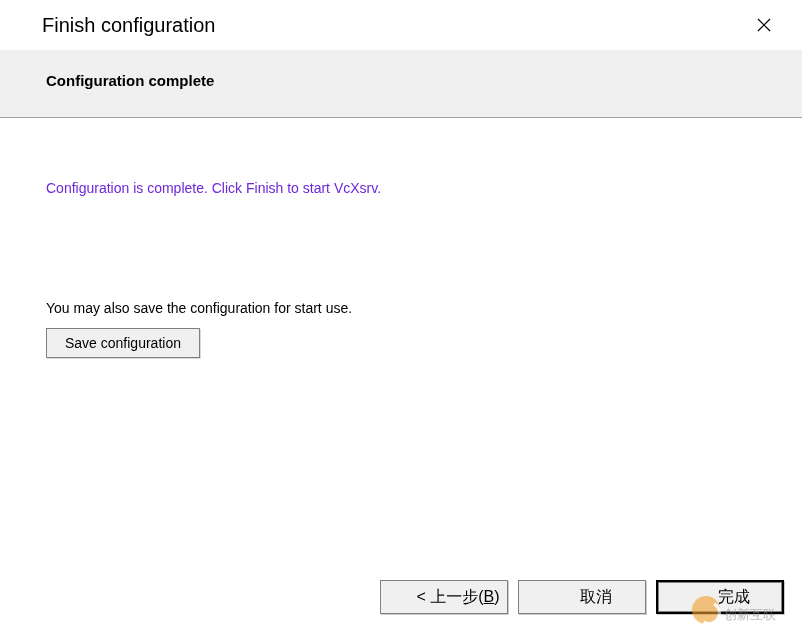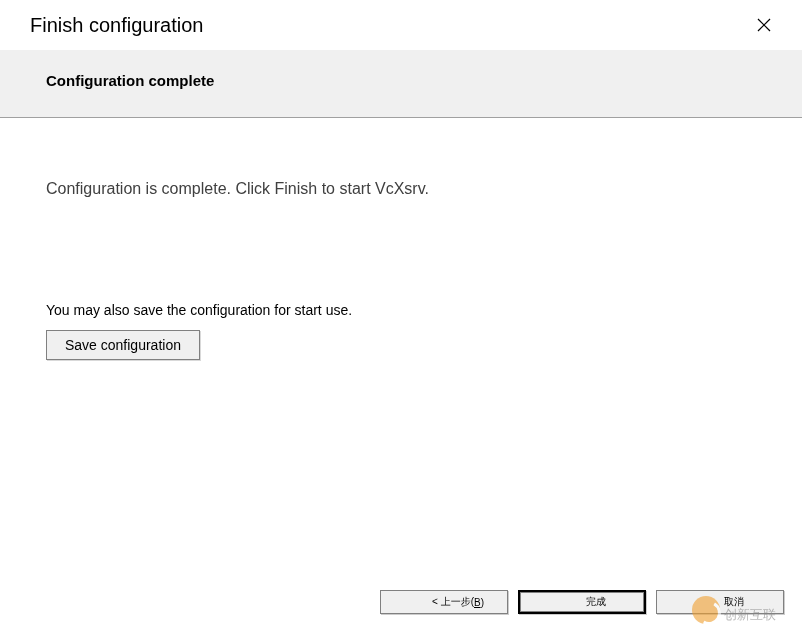--- a/index.html
+++ b/index.html
@@ -12,21 +12,21 @@
       background: #ffffff;
       width: 802px;
       height: 644px;
       overflow: hidden;
       position: relative;
     }
     .title-bar {
       display: flex;
       align-items: center;
       justify-content: space-between;
-      padding: 10px 18px 10px 30px;
+      padding: 10px 18px 10px 42px;
       background: #ffffff;
     }
     .title-text {
       font-size: 20px;
       font-weight: 400;
       color: #000;
     }
     .close-btn {
       width: 40px;
       height: 30px;
@@ -49,22 +49,22 @@
     .header-title {
       font-size: 15px;
       font-weight: 700;
       color: #000;
     }
     .content-section {
       padding: 62px 46px 20px 46px;
       background: #ffffff;
     }
     .body-text {
-      font-size: 16px;
-      color: #404040;
+      font-size: 14px;
+      color: #6d28d9;
       margin-bottom: 104px;
     }
     .save-text {
       font-size: 14px;
       color: #000;
       margin-bottom: 12px;
     }
     .save-btn {
       font-family: inherit;
       font-size: 14px;
@@ -77,23 +77,23 @@
     .button-bar {
       position: absolute;
       bottom: 30px;
       right: 18px;
       display: flex;
       gap: 10px;
       align-items: center;
     }
     .wiz-btn {
       font-family: inherit;
-      font-size: 10px;
+      font-size: 16px;
       min-width: 128px;
-      height: 24px;
+      height: 34px;
       background: #f0f0f0;
       border: 1px solid #808080;
       cursor: pointer;
       display: flex;
       align-items: center;
       justify-content: center;
       box-shadow: 1px 1px 0 rgba(0,0,0,0.2);
       padding-left: 28px;
     }
     .wiz-btn.default-btn {
@@ -164,20 +164,20 @@
   <p class="save-text">You may also save the configuration for start use.</p>
   <button class="save-btn">Save configuration</button>
 </div>
 
 <div class="button-bar">
   <button class="wiz-btn">
     <span>&lt; 上一步(</span>
       <span class="underline">B</span>
       <span>)</span>
   </button>
+  <button class="wiz-btn">取消</button>
   <button class="wiz-btn default-btn">完成</button>
-  <button class="wiz-btn">取消</button>
 </div>
 
 <div class="watermark">
   <div class="watermark-circle"></div>
   <div class="watermark-text">创新互联</div>
 </div>
 
 </body></html>

